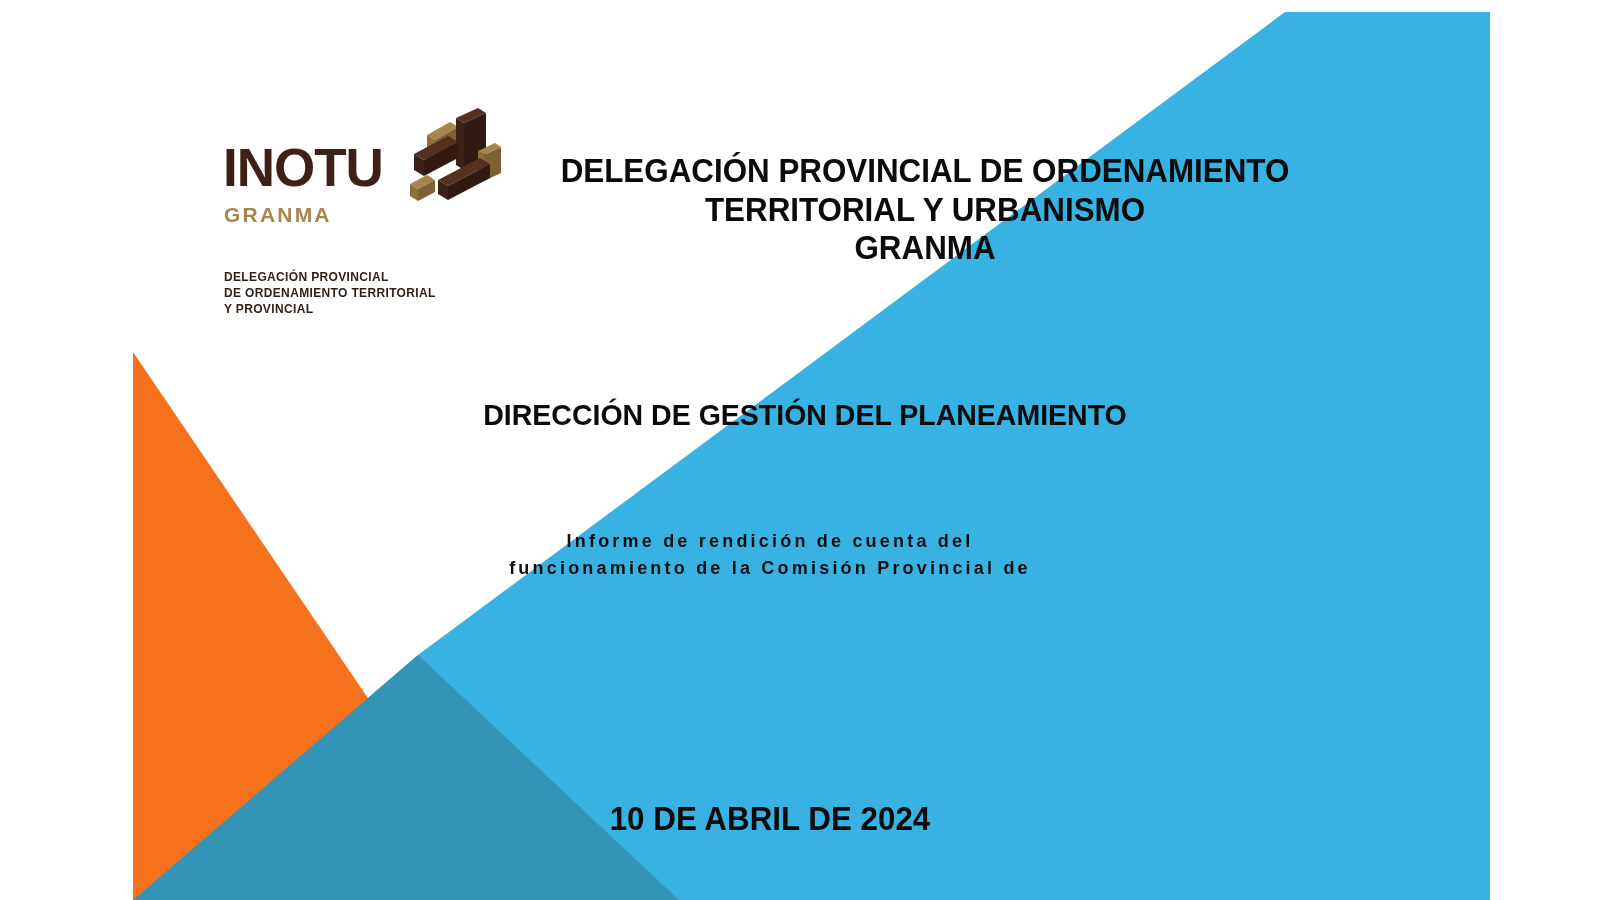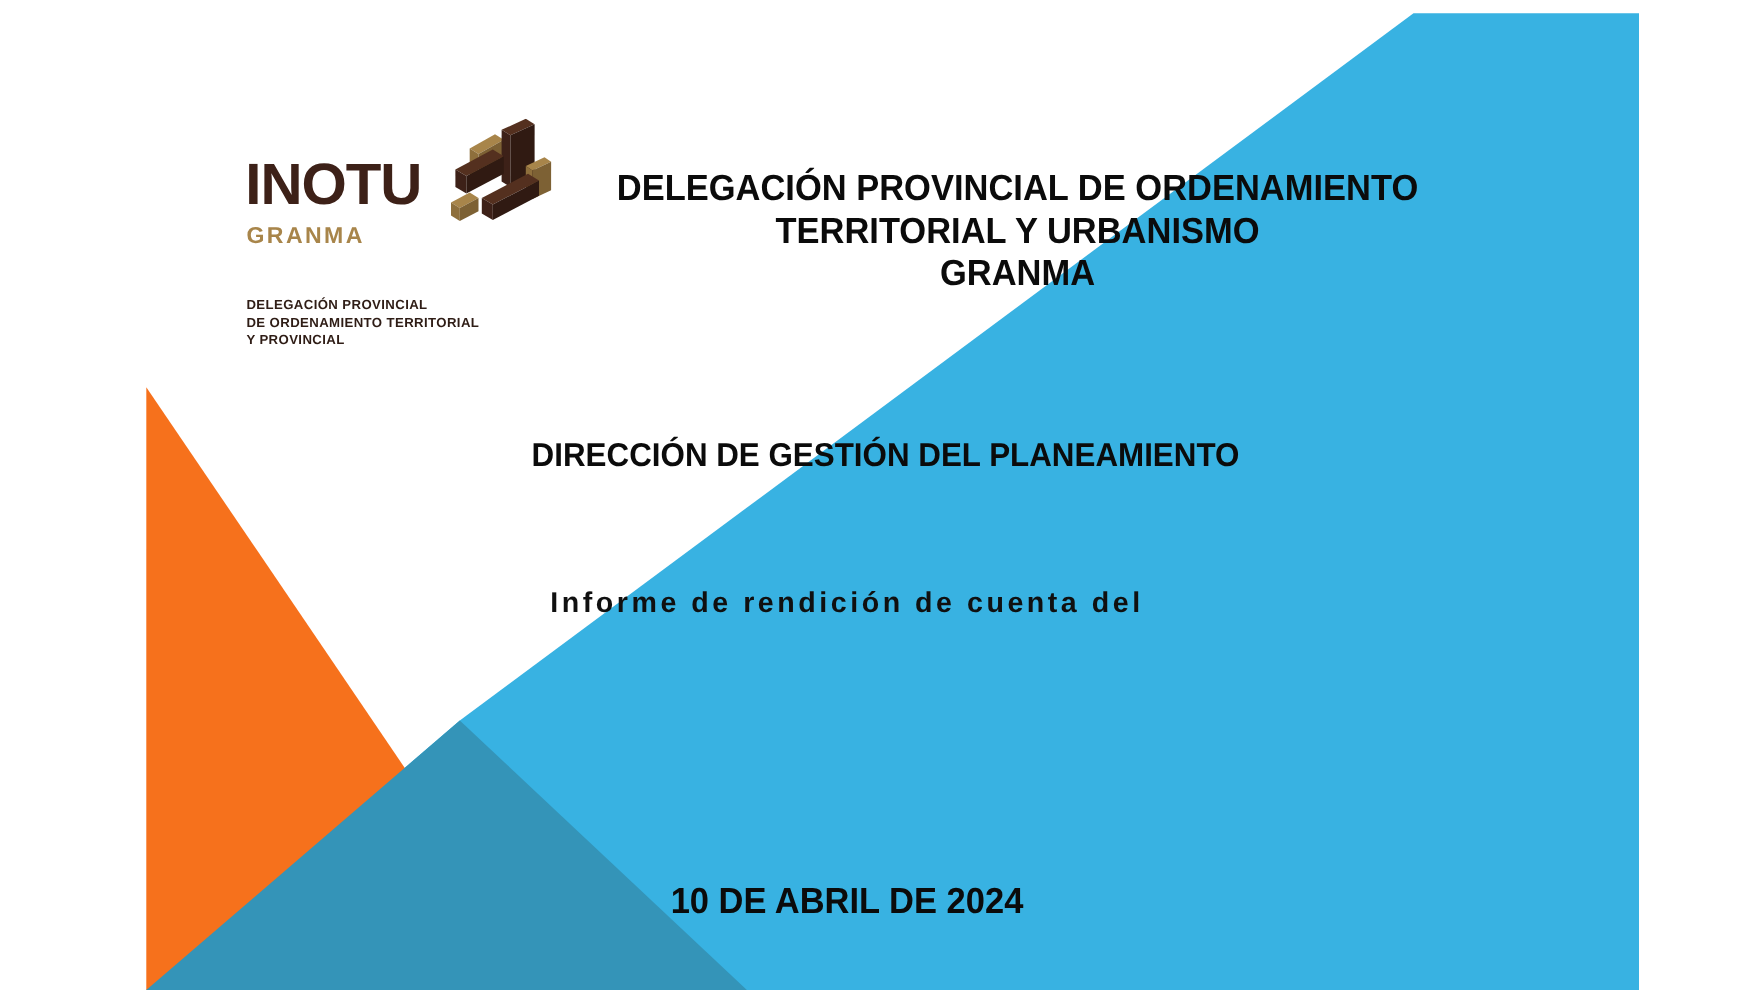--- a/index.html
+++ b/index.html
@@ -108,21 +108,21 @@
     white-space: nowrap;
     transform: scaleX(0.95);
     transform-origin: center top;
   }
   #report-title {
     position: absolute;
     left: 230px;
     top: 528px;
     width: 1080px;
     text-align: center;
-    font-size: 26px;
+    font-size: 18px;
     font-weight: 700;
     color: #101010;
     letter-spacing: 3.2px;
     line-height: 1.52;
   }
   #report-title div { white-space: nowrap; }
   #date-line {
     position: absolute;
     left: 340px;
     top: 800px;
@@ -195,17 +195,18 @@
   <div id="org-title">
     <div class="hdr-line">DELEGACIÓN PROVINCIAL DE ORDENAMIENTO</div>
     <div class="hdr-line">TERRITORIAL Y URBANISMO</div>
     <div class="hdr-line">GRANMA</div>
   </div>
 
   <div id="dept-title">DIRECCIÓN DE GESTIÓN DEL PLANEAMIENTO</div>
 
   <div id="report-title">
     <div>Informe de rendición de cuenta del</div>
+    <div>funcionamiento de la Comisión Provincial de</div>
   </div>
 
   <div id="date-line">10 DE ABRIL DE 2024</div>
 
 </div>
 
 </body></html>

